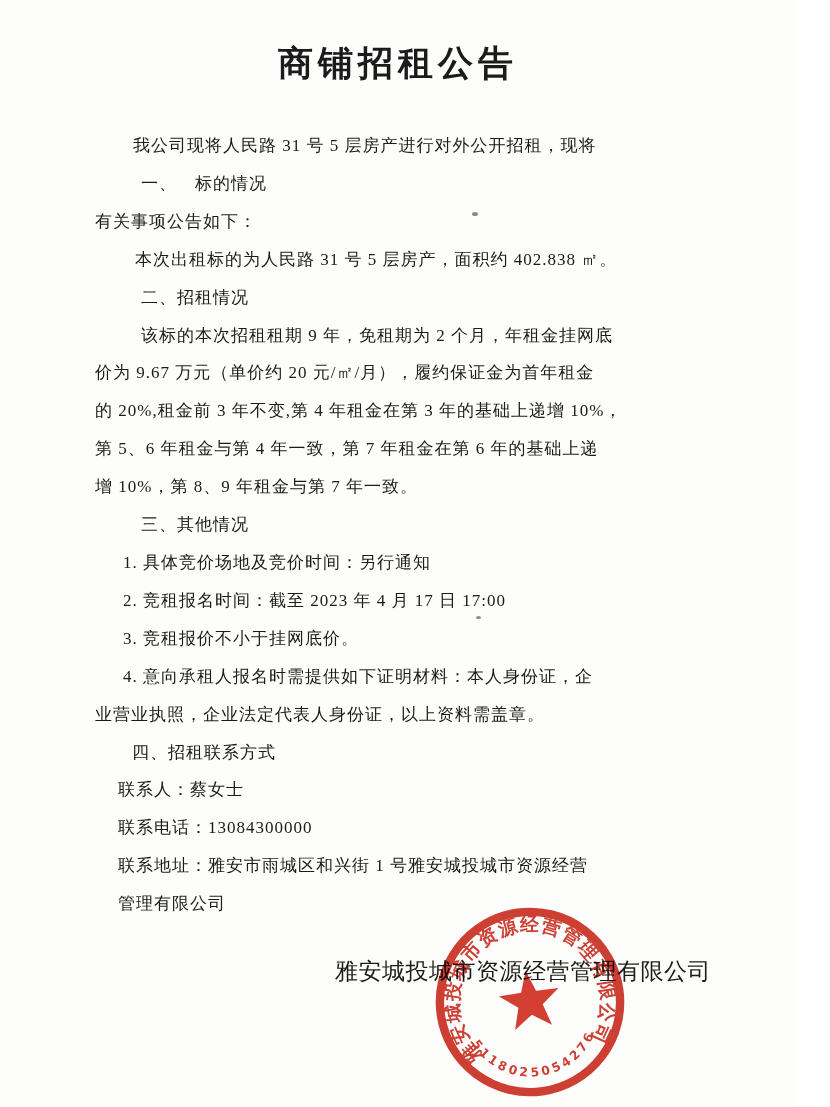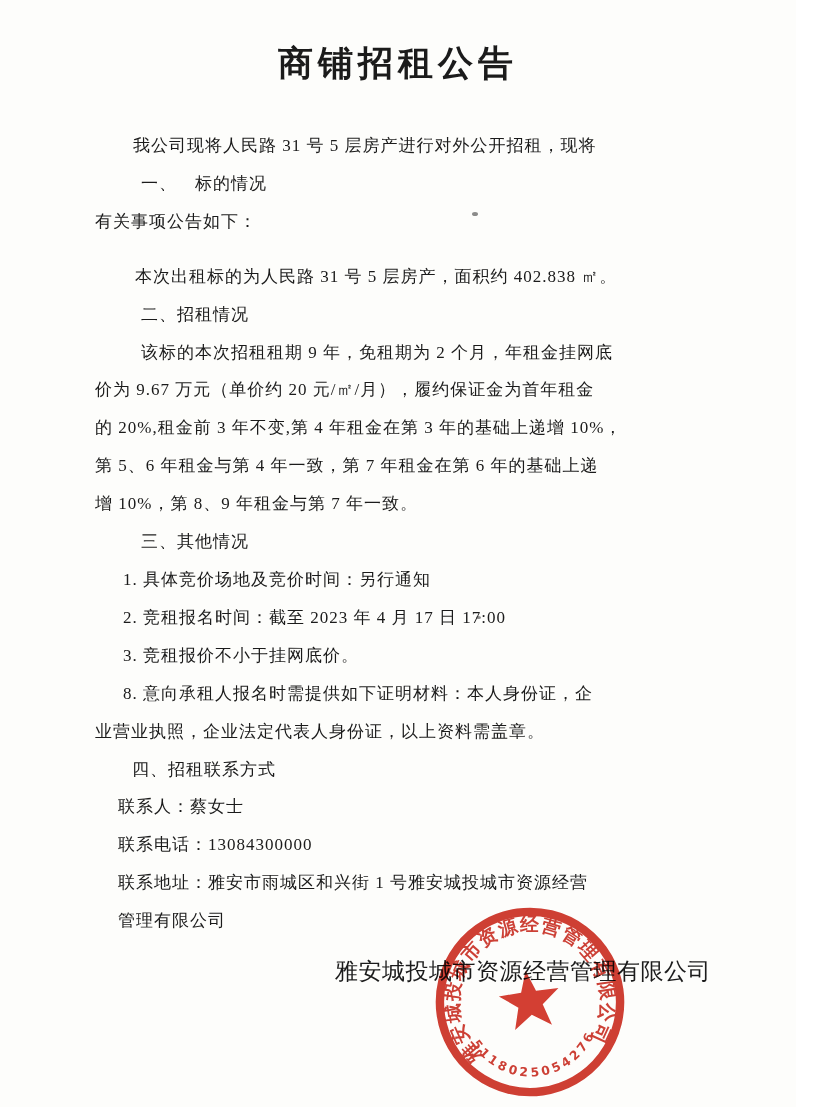--- a/index.html
+++ b/index.html
@@ -15,21 +15,21 @@
   }
   .body {
     position:absolute; left:95px; top:127px; width:655px;
     font-size:17px; line-height:37.9px; letter-spacing:1px;
   }
   .ln { white-space:pre; }
   .ind23 { padding-left:23px; }
   .ind28 { padding-left:28px; }
   .ind37 { padding-left:37px; }
   .ind38 { padding-left:38px; }
-  .ind40 { padding-left:40px;margin-top:17px; }
+  .ind40 { padding-left:40px; }
   .ind46 { padding-left:46px; }
   .sig-company { position:absolute; left:335px; top:956px; font-size:23px; letter-spacing:0.5px; white-space:pre; }
   .sig-date    { position:absolute; left:433px; top:1000px; font-size:24px; letter-spacing:1px; white-space:pre; }
   .seal {
     position:absolute; left:431px; top:903px; width:198px; height:198px;
     transform:rotate(-8deg); opacity:.88; mix-blend-mode:multiply;
   }
   .seal .ring { fill:none; stroke:#ca2418; stroke-width:8.5; }
   .seal .star { fill:#cf2418; }
   .seal .ring-text { fill:#c8251a; font-size:19px; font-weight:bold; letter-spacing:1.5px;
@@ -55,21 +55,21 @@
     <div class="ln ind46">二、招租情况</div>
     <div class="ln ind46">该标的本次招租租期 9 年，免租期为 2 个月，年租金挂网底</div>
     <div class="ln">价为 9.67 万元（单价约 20 元/㎡/月），履约保证金为首年租金</div>
     <div class="ln">的 20%,租金前 3 年不变,第 4 年租金在第 3 年的基础上递增 10%，</div>
     <div class="ln">第 5、6 年租金与第 4 年一致，第 7 年租金在第 6 年的基础上递</div>
     <div class="ln">增 10%，第 8、9 年租金与第 7 年一致。</div>
     <div class="ln ind46">三、其他情况</div>
     <div class="ln ind28">1. 具体竞价场地及竞价时间：另行通知</div>
     <div class="ln ind28">2. 竞租报名时间：截至 2023 年 4 月 17 日 17:00</div>
     <div class="ln ind28">3. 竞租报价不小于挂网底价。</div>
-    <div class="ln ind28">8. 意向承租人报名时需提供如下证明材料：本人身份证，企</div>
+    <div class="ln ind28">4. 意向承租人报名时需提供如下证明材料：本人身份证，企</div>
     <div class="ln">业营业执照，企业法定代表人身份证，以上资料需盖章。</div>
     <div class="ln ind37">四、招租联系方式</div>
     <div class="ln ind23">联系人：蔡女士</div>
     <div class="ln ind23">联系电话：13084300000</div>
     <div class="ln ind23">联系地址：雅安市雨城区和兴街 1 号雅安城投城市资源经营</div>
     <div class="ln ind23">管理有限公司</div>
   </div>
 
   <div class="sig-company">雅安城投城市资源经营管理有限公司</div>
 

